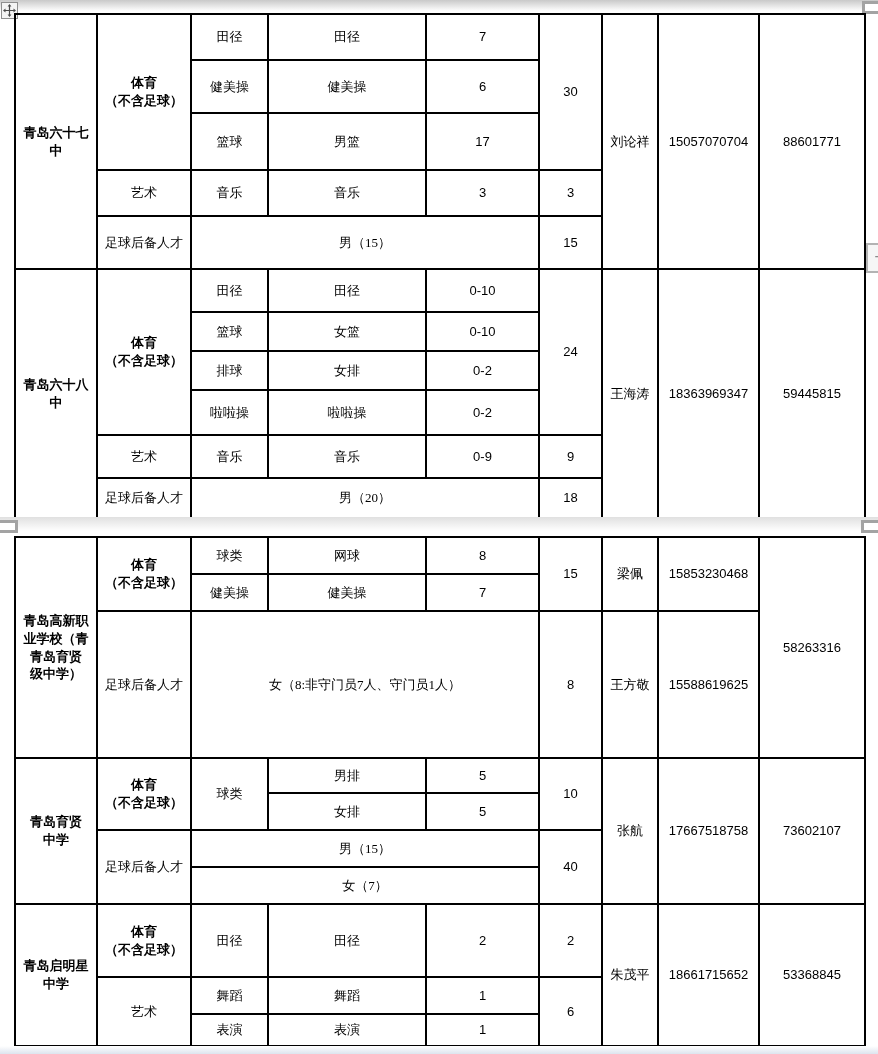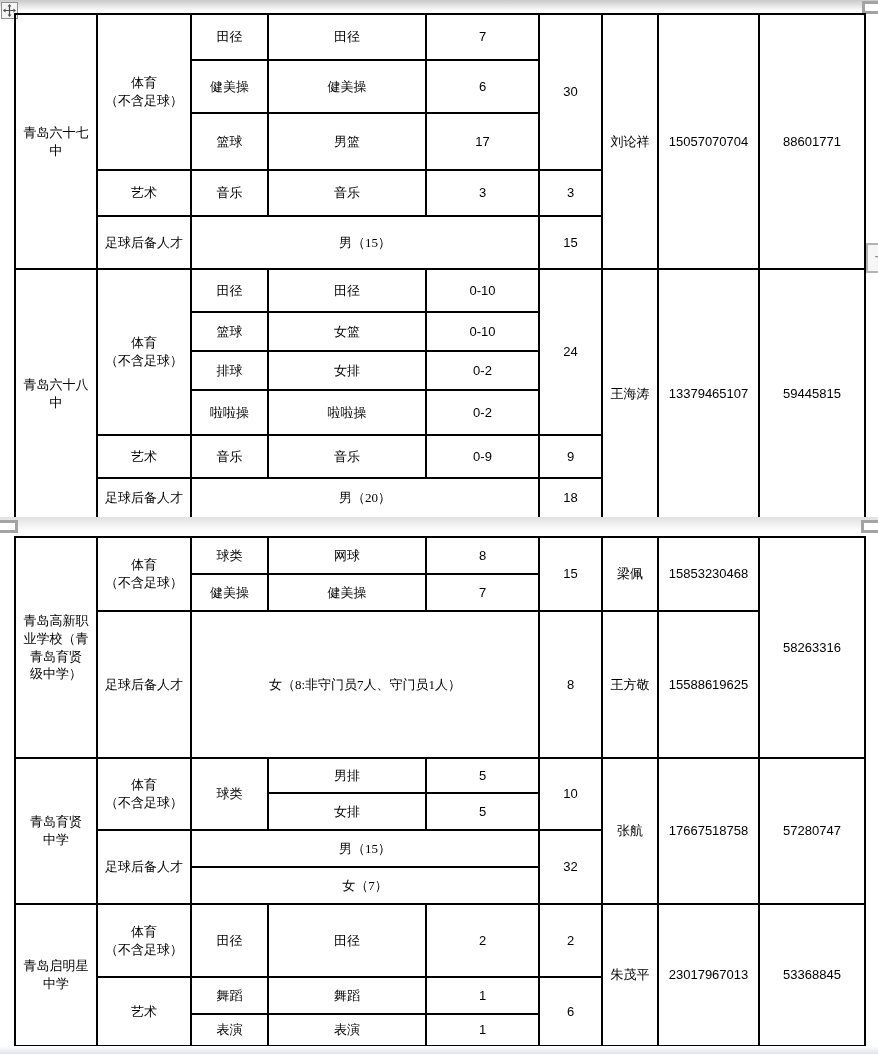--- a/index.html
+++ b/index.html
@@ -23,21 +23,21 @@
   .plus-box{position:absolute;left:866px;top:243px;width:22px;height:26px;
     background:#f6f6f6;border:2px solid #b3b3b3;color:#8a8a8a;
     font-family:"Liberation Sans",sans-serif;font-size:15px;line-height:22px;text-align:center;}
   
   table.grid{position:absolute;border-collapse:collapse;table-layout:fixed;width:850px;}
   .grid td{border:2px solid #000;text-align:center;vertical-align:middle;
     font-size:13px;padding:0 2px;line-height:1.35;overflow:hidden;}
   .t1{left:14px;top:13px;}
   .t2{left:14px;top:536px;}
   .num{font-family:"Liberation Sans","DejaVu Sans",sans-serif;font-size:14px;}
-  .ml{white-space:pre-line;line-height:38px;}
+  .ml{white-space:pre-line;line-height:38px;font-weight:bold;}
 </style>
 </head>
 <body>
 
 <div class="top-edge"></div>
 <div class="move-handle">
   <svg width="13" height="13" viewBox="0 0 13 13">
     <path d="M6.5 0 L8.4 2.5 H7.1 V5.9 H10.5 V4.6 L13 6.5 L10.5 8.4 V7.1 H7.1 V10.5 H8.4 L6.5 13 L4.6 10.5 H5.9 V7.1 H2.5 V8.4 L0 6.5 L2.5 4.6 V5.9 H5.9 V2.5 H4.6 Z" fill="#4a4a4a"></path>
   </svg>
 </div>
@@ -95,21 +95,21 @@
     <tr style="height:43px">
       <td rowspan="6" class="ml">青岛六十八
 中</td>
       <td rowspan="4" class="ml">体育
 （不含足球）</td>
       <td>田径</td>
       <td>田径</td>
       <td class="num">0-10</td>
       <td rowspan="4" class="num">24</td>
       <td rowspan="6">王海涛</td>
-      <td rowspan="6" class="num">13379465107</td>
+      <td rowspan="6" class="num">18363969347</td>
       <td rowspan="6" class="num">59445815</td>
     </tr>
     <tr style="height:39px">
       <td>篮球</td>
       <td>女篮</td>
       <td class="num">0-10</td>
     </tr>
     <tr style="height:39px">
       <td>排球</td>
       <td>女排</td>
@@ -184,46 +184,46 @@
       <td rowspan="4" class="ml">青岛育贤
 中学</td>
       <td rowspan="2" class="ml">体育
 （不含足球）</td>
       <td rowspan="2">球类</td>
       <td>男排</td>
       <td class="num">5</td>
       <td rowspan="2" class="num">10</td>
       <td rowspan="4">张航</td>
       <td rowspan="4" class="num">17667518758</td>
-      <td rowspan="4" class="num">57280747</td>
+      <td rowspan="4" class="num">73602107</td>
     </tr>
     <tr style="height:37px">
       <td>女排</td>
       <td class="num">5</td>
     </tr>
     <tr style="height:37px">
       <td rowspan="2">足球后备人才</td>
       <td colspan="3">男（15）</td>
-      <td rowspan="2" class="num">32</td>
+      <td rowspan="2" class="num">40</td>
     </tr>
     <tr style="height:37px">
       <td colspan="3">女（7）</td>
     </tr>
 
     <tr style="height:73px">
       <td rowspan="3" class="ml">青岛启明星
 中学</td>
       <td class="ml">体育
 （不含足球）</td>
       <td>田径</td>
       <td>田径</td>
       <td class="num">2</td>
       <td class="num">2</td>
       <td rowspan="3">朱茂平</td>
-      <td rowspan="3" class="num">23017967013</td>
+      <td rowspan="3" class="num">18661715652</td>
       <td rowspan="3" class="num">53368845</td>
     </tr>
     <tr style="height:37px">
       <td rowspan="2">艺术</td>
       <td>舞蹈</td>
       <td>舞蹈</td>
       <td class="num">1</td>
       <td rowspan="2" class="num">6</td>
     </tr>
     <tr style="height:32px">

